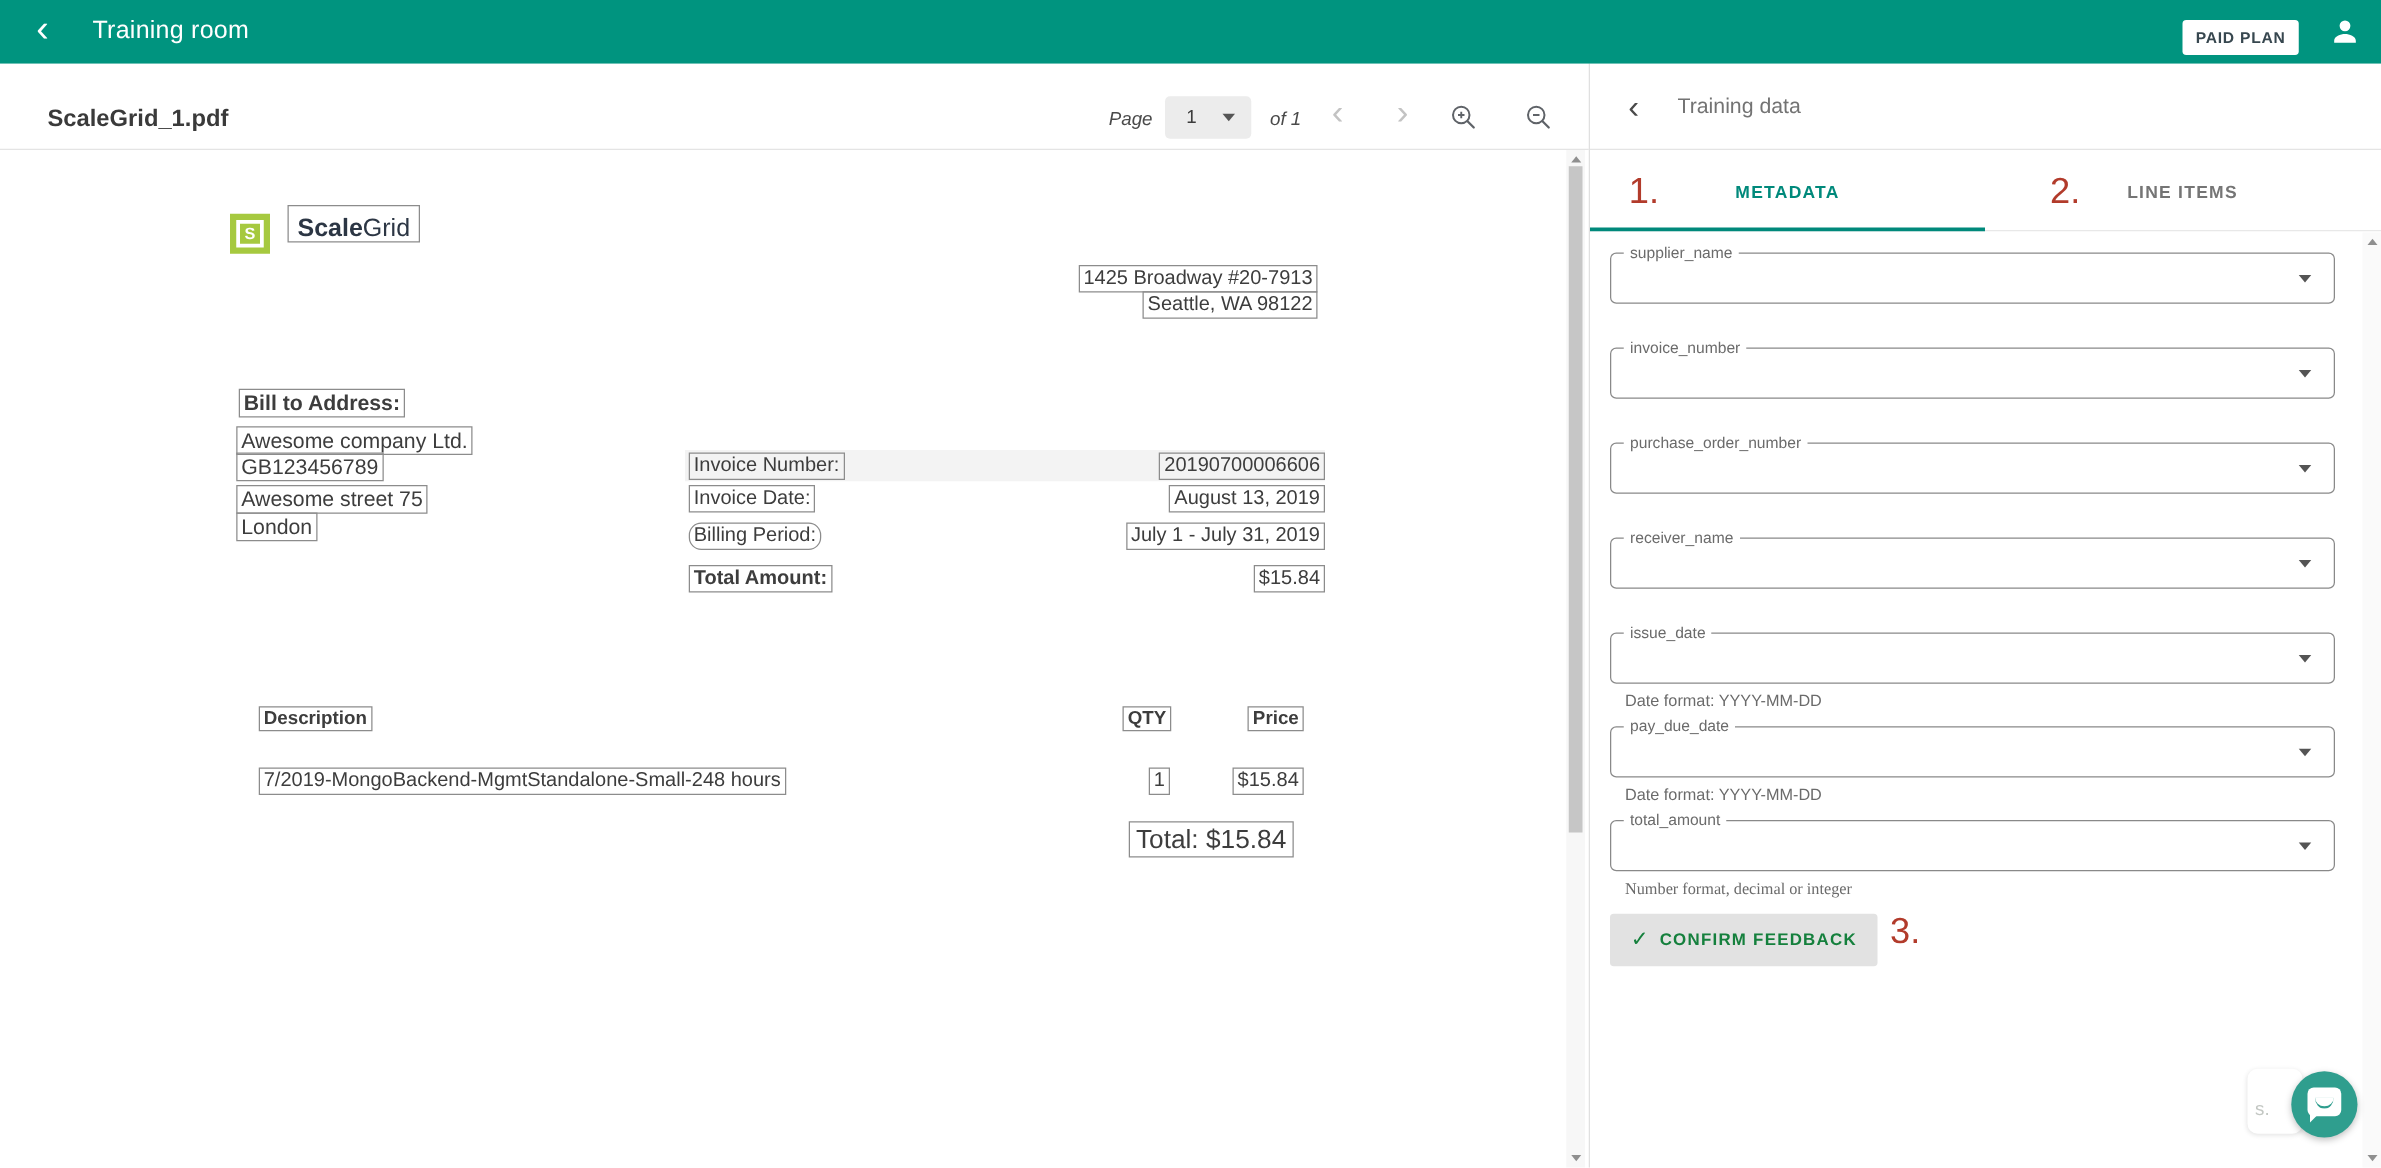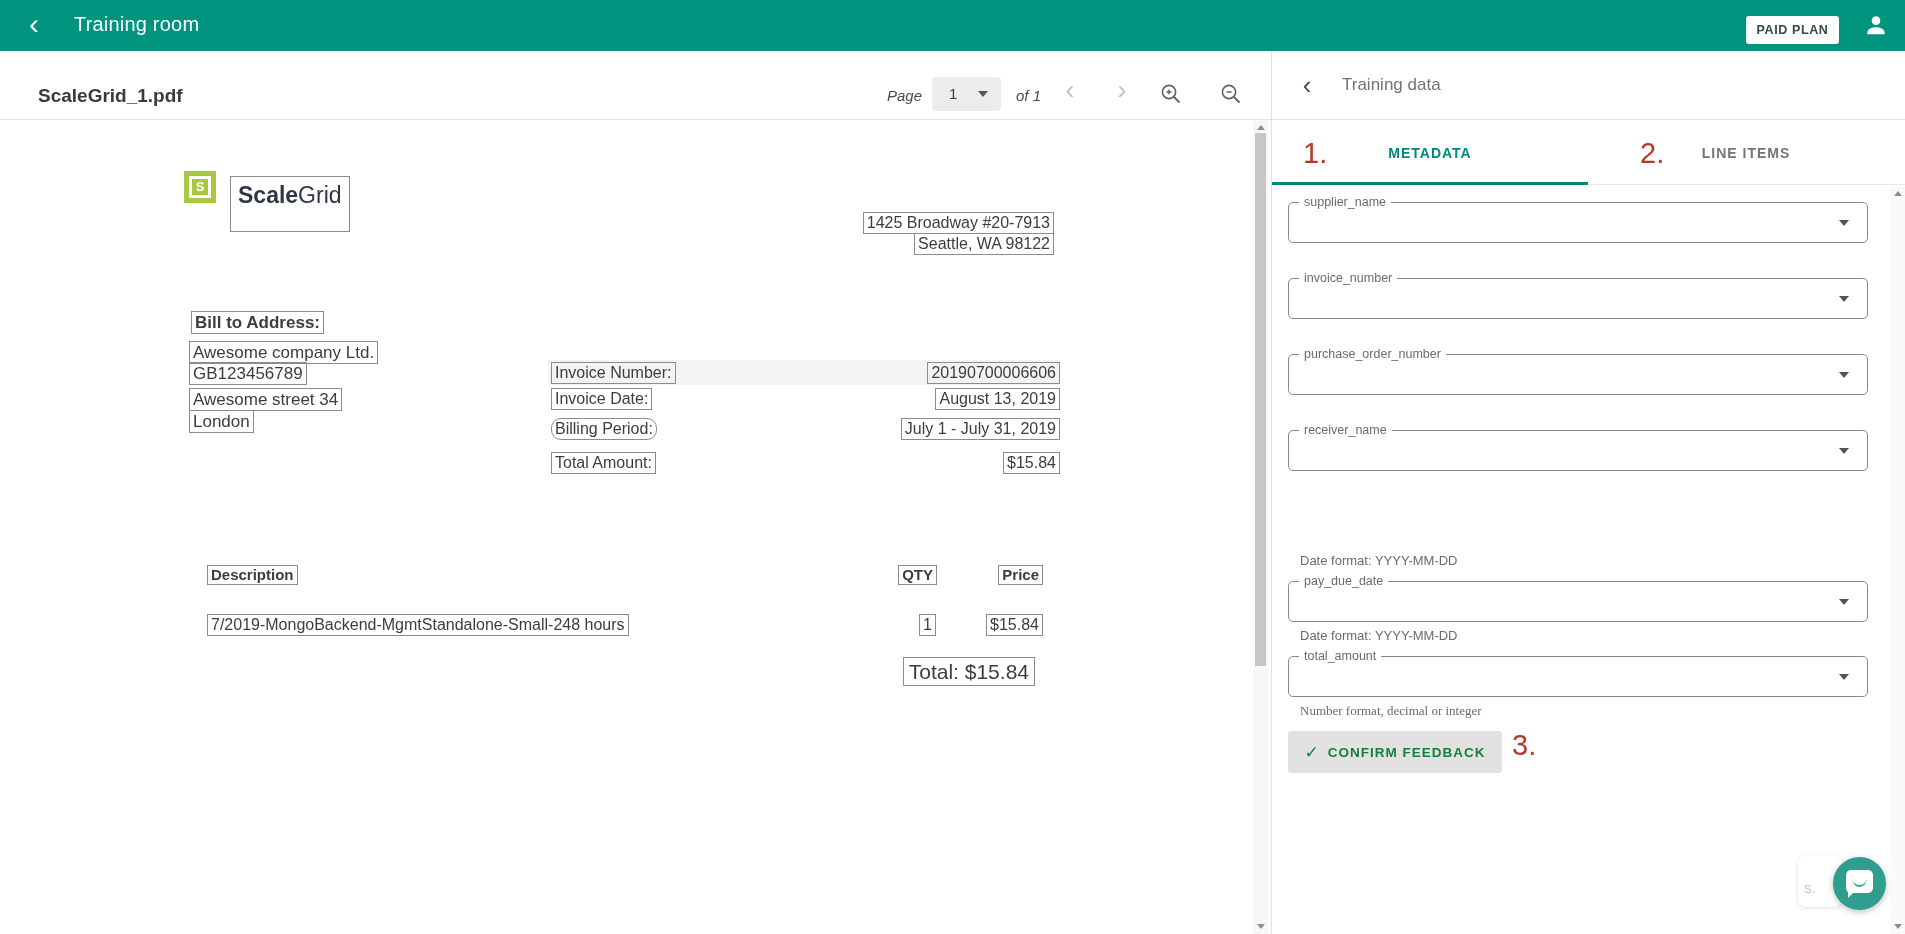--- a/index.html
+++ b/index.html
@@ -58,21 +58,21 @@
   .sb-arrow { position:absolute; left:3.5px; width:0; height:0; border-left:4px solid transparent; border-right:4px solid transparent; cursor:pointer; }
   .sb-arrow.up { border-bottom:5px solid #8f8f8f; top:5px; }
   .sb-arrow.down { border-top:5px solid #8f8f8f; bottom:5px; }
 
   
   .boxed { position:absolute; border:1px solid #8c8c8c; padding:0 3px; font-size:16px; color:#3d3d3d; line-height:20px; white-space:nowrap; background:transparent; }
   .bold { font-weight:700; }
   .logo-icon { position:absolute; left:184px; top:171px; width:32px; height:32px; background:#a6c93f; }
   .logo-icon .inner { position:absolute; inset:5px; background:#fff; }
   .logo-icon .glyph { position:absolute; inset:8px; background:#a6c93f; color:#fff; font-size:13px; font-weight:700; line-height:16px; text-align:center; }
-  .wordmark { left:230px; top:176px; height:56px; font-size:23px; line-height:36px; color:#2c3644; padding:0 7px; }
+  .wordmark { left:230px; top:164px; height:30px; font-size:20px; line-height:36px; color:#2c3644; padding:0 7px; }
   .wordmark .w-bold { font-weight:800; }
   .addr { right:851px;margin-top:32px; }
   .band { position:absolute; left:548px; top:360px; width:512px; height:25px; background:#f3f3f3; }
   .total-line { font-size:21px; line-height:25px; padding:1px 5px; }
 
   
   .chat-teaser { position:absolute; left:1798px; top:855px; width:44px; height:52px; background:#fff; border-radius:8px; box-shadow:0 1px 4px rgba(0,0,0,.12); font-size:15px; color:#c3c7c3; padding-top:24px; padding-left:6px; }
   .chat-bubble { position:absolute; left:1833px; top:857px; width:53px; height:53px; border-radius:50%; background:#2f9e8e; border:none; cursor:pointer; box-shadow:0 2px 6px rgba(0,0,0,.25); }
   .chat-bubble .sheet { position:absolute; left:13px; top:13px; width:27px; height:23px; background:#fff; border-radius:5px; }
   .chat-bubble .smile { position:absolute; left:6px; top:8px; width:15px; height:9px; border:2px solid #2f9e8e; border-top:none; border-left:none; border-right:none; border-radius:0 0 50% 50%/0 0 100% 100%; }
@@ -129,31 +129,31 @@
       <span class="glyph">S</span>
     </div>
     <div class="boxed wordmark"><span class="w-bold">Scale</span><span>Grid</span></div>
 
     <div class="boxed addr" style="top:180px;">1425 Broadway #20-7913</div>
     <div class="boxed addr" style="top:201px;">Seattle, WA 98122</div>
 
     <div class="boxed bold" style="left:191px; top:311px; font-size:17px; line-height:21px;">Bill to Address:</div>
     <div class="boxed" style="left:189px; top:341px; font-size:17px; line-height:21px;">Awesome company Ltd.</div>
     <div class="boxed" style="left:189px; top:362px; font-size:17px; line-height:21px;">GB123456789</div>
-    <div class="boxed" style="left:189px; top:388px; font-size:17px; line-height:21px;">Awesome street 34</div>
+    <div class="boxed" style="left:189px; top:388px; font-size:17px; line-height:21px;">Awesome street 75</div>
     <div class="boxed" style="left:189px; top:410px; font-size:17px; line-height:21px;">London</div>
 
     <div class="band"></div>
     <div class="boxed" style="left:551px; top:362px;">Invoice Number:</div>
     <div class="boxed" style="right:845px; top:362px;">20190700006606</div>
     <div class="boxed" style="left:551px; top:388px;">Invoice Date:</div>
     <div class="boxed" style="right:845px; top:388px;">August 13, 2019</div>
     <div class="boxed" style="left:551px; top:418px;border-radius:10px;">Billing Period:</div>
     <div class="boxed" style="right:845px; top:418px;">July 1 - July 31, 2019</div>
-    <div class="boxed" style="left:551px; top:452px;">Total Amount:</div>
+    <div class="boxed" style="left:551px; top:452px;font-weight:bold;">Total Amount:</div>
     <div class="boxed" style="right:845px; top:452px;">$15.84</div>
 
     <div class="boxed bold" style="left:207px; top:565px; font-size:15px; line-height:18px;">Description</div>
     <div class="boxed bold" style="right:968px; top:565px; font-size:15px; line-height:18px;">QTY</div>
     <div class="boxed bold" style="right:862px; top:565px; font-size:15px; line-height:18px;">Price</div>
 
     <div class="boxed" style="left:207px; top:614px;">7/2019-MongoBackend-MgmtStandalone-Small-248 hours</div>
     <div class="boxed" style="right:969px; top:614px;">1</div>
     <div class="boxed" style="right:862px; top:614px;">$15.84</div>
 
@@ -188,20 +188,24 @@
   <div class="field" style="top:278px;">
     <span class="field-label">invoice_number</span>
     <span class="caret-down"></span>
   </div>
   <div class="field" style="top:354px;">
     <span class="field-label">purchase_order_number</span>
     <span class="caret-down"></span>
   </div>
   <div class="field" style="top:430px;">
     <span class="field-label">receiver_name</span>
+    <span class="caret-down"></span>
+  </div>
+  <div class="field" style="top:506px;">
+    <span class="field-label">issue_date</span>
     <span class="caret-down"></span>
   </div>
   <div class="helper" style="top:553px;">Date format: YYYY-MM-DD</div>
   <div class="field" style="top:581px;">
     <span class="field-label">pay_due_date</span>
     <span class="caret-down"></span>
   </div>
   <div class="helper" style="top:628px;">Date format: YYYY-MM-DD</div>
   <div class="field" style="top:656px;">
     <span class="field-label">total_amount</span>

